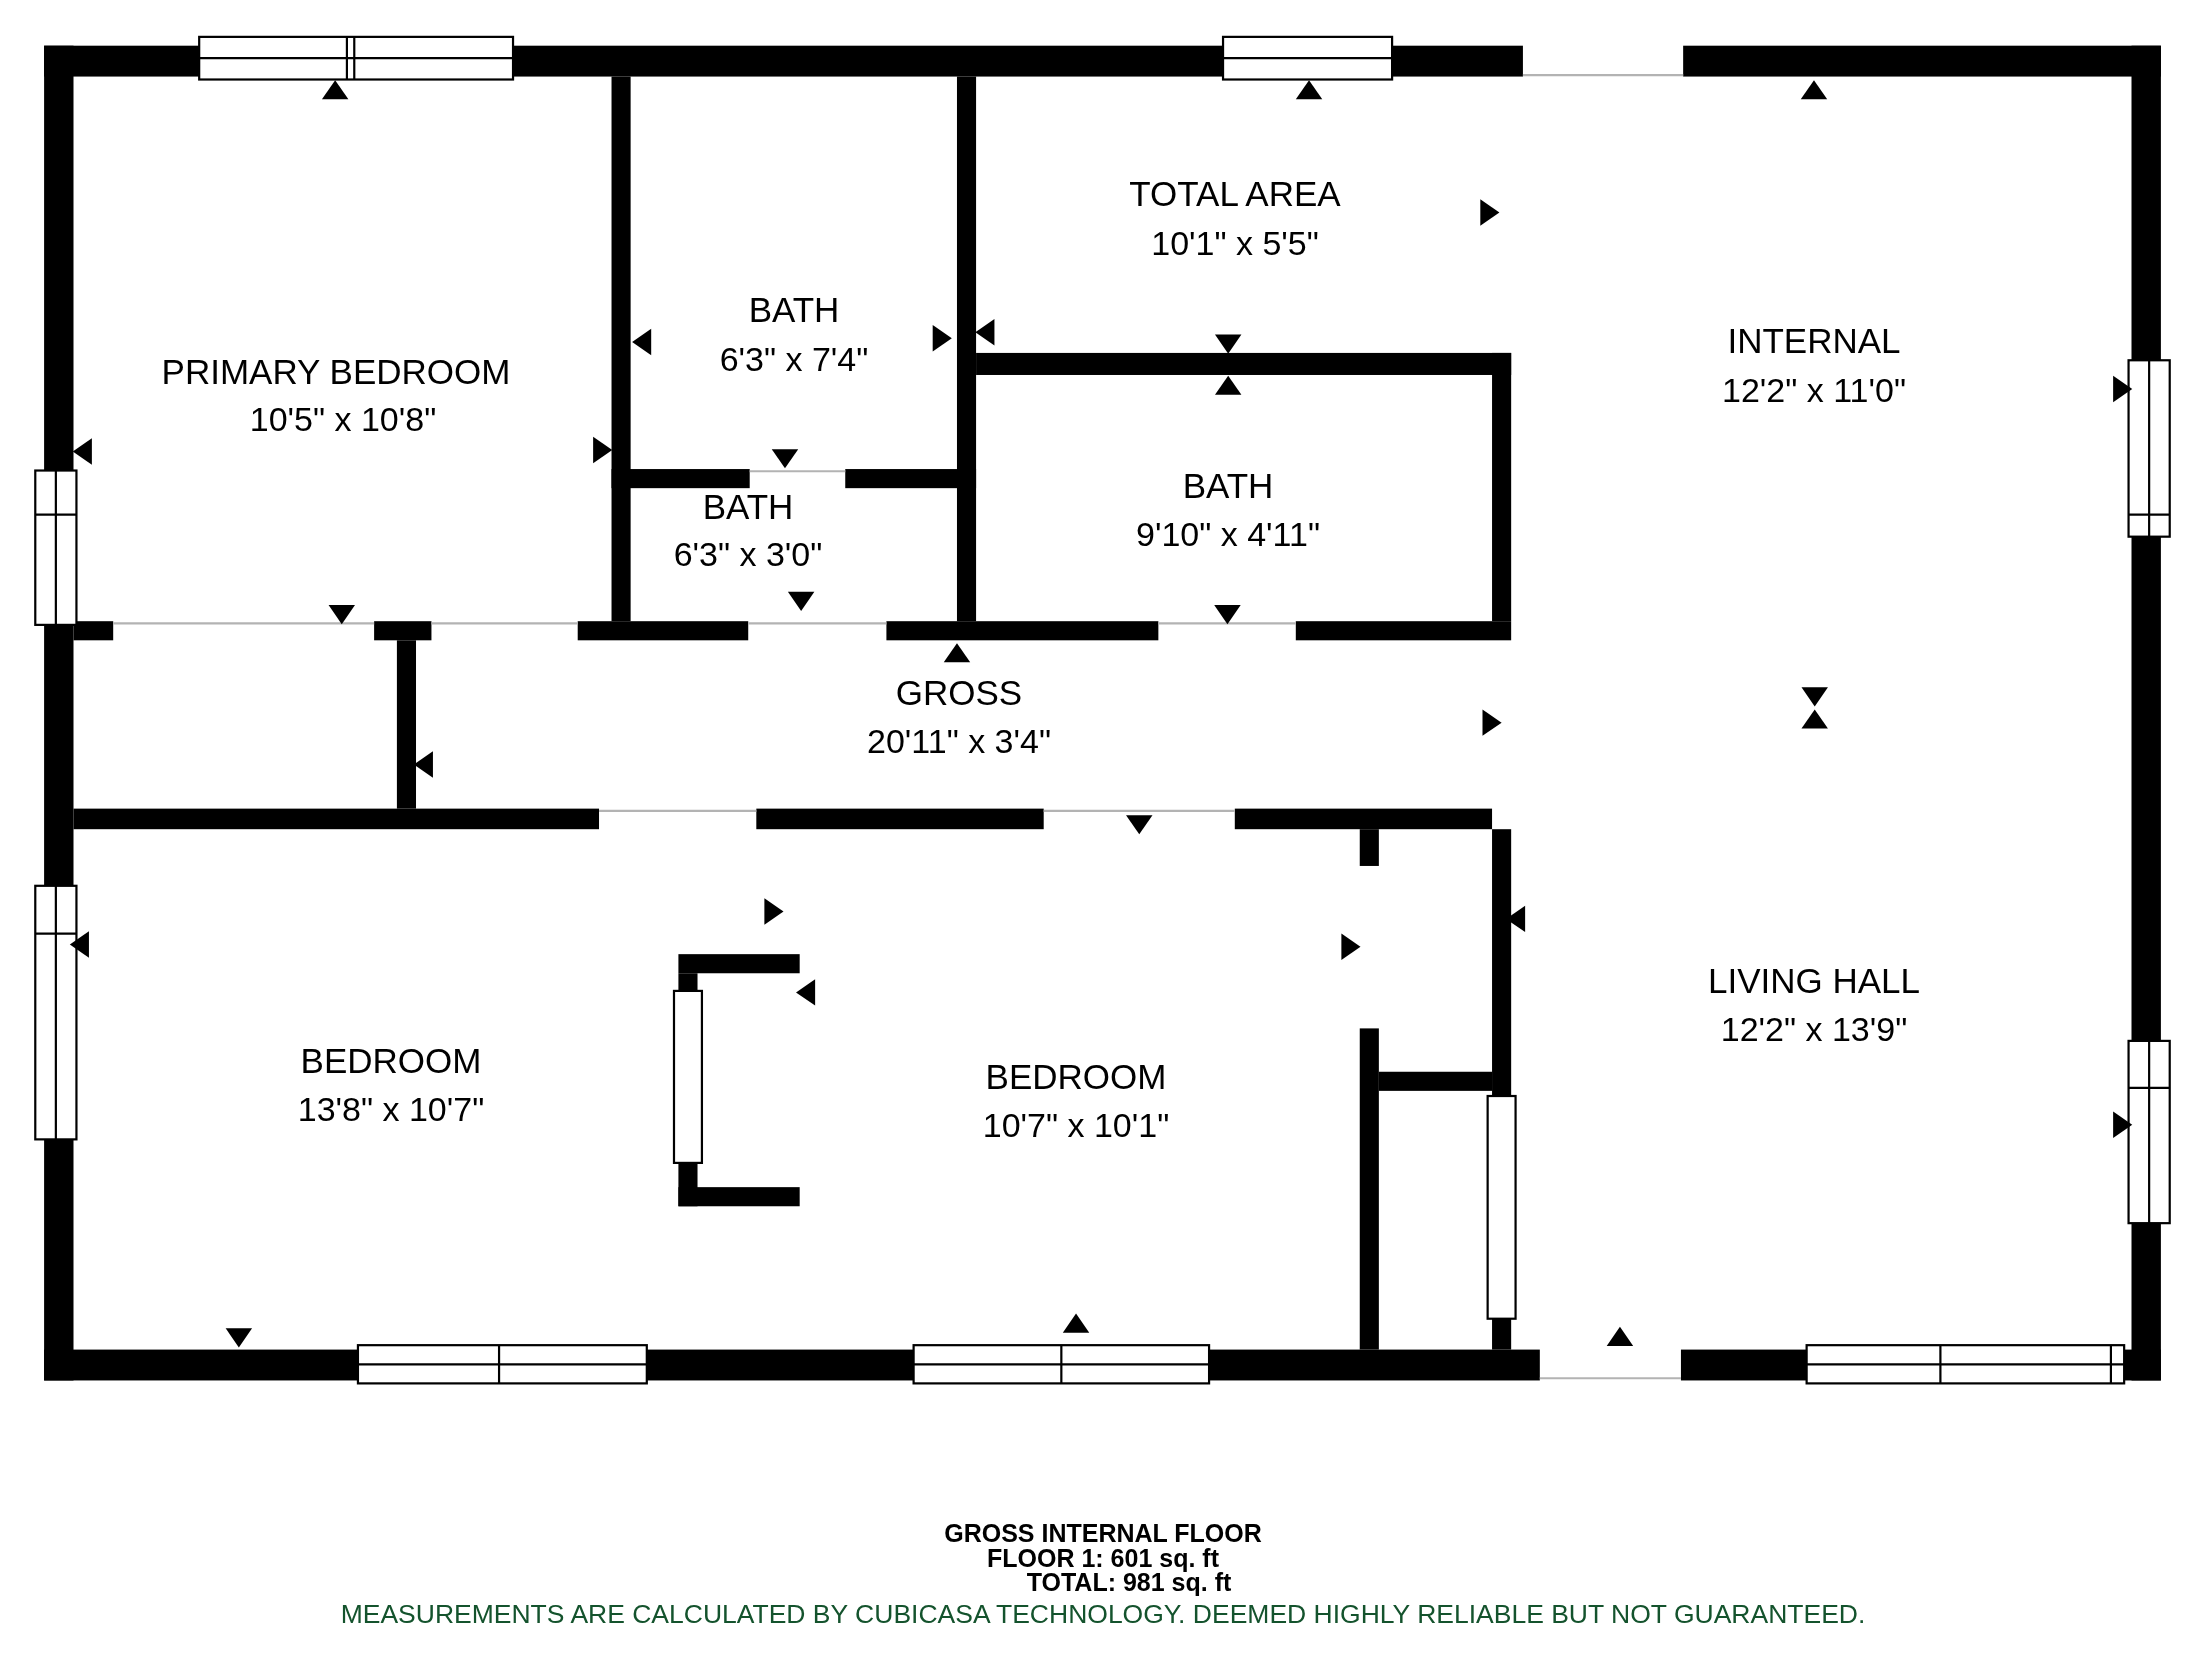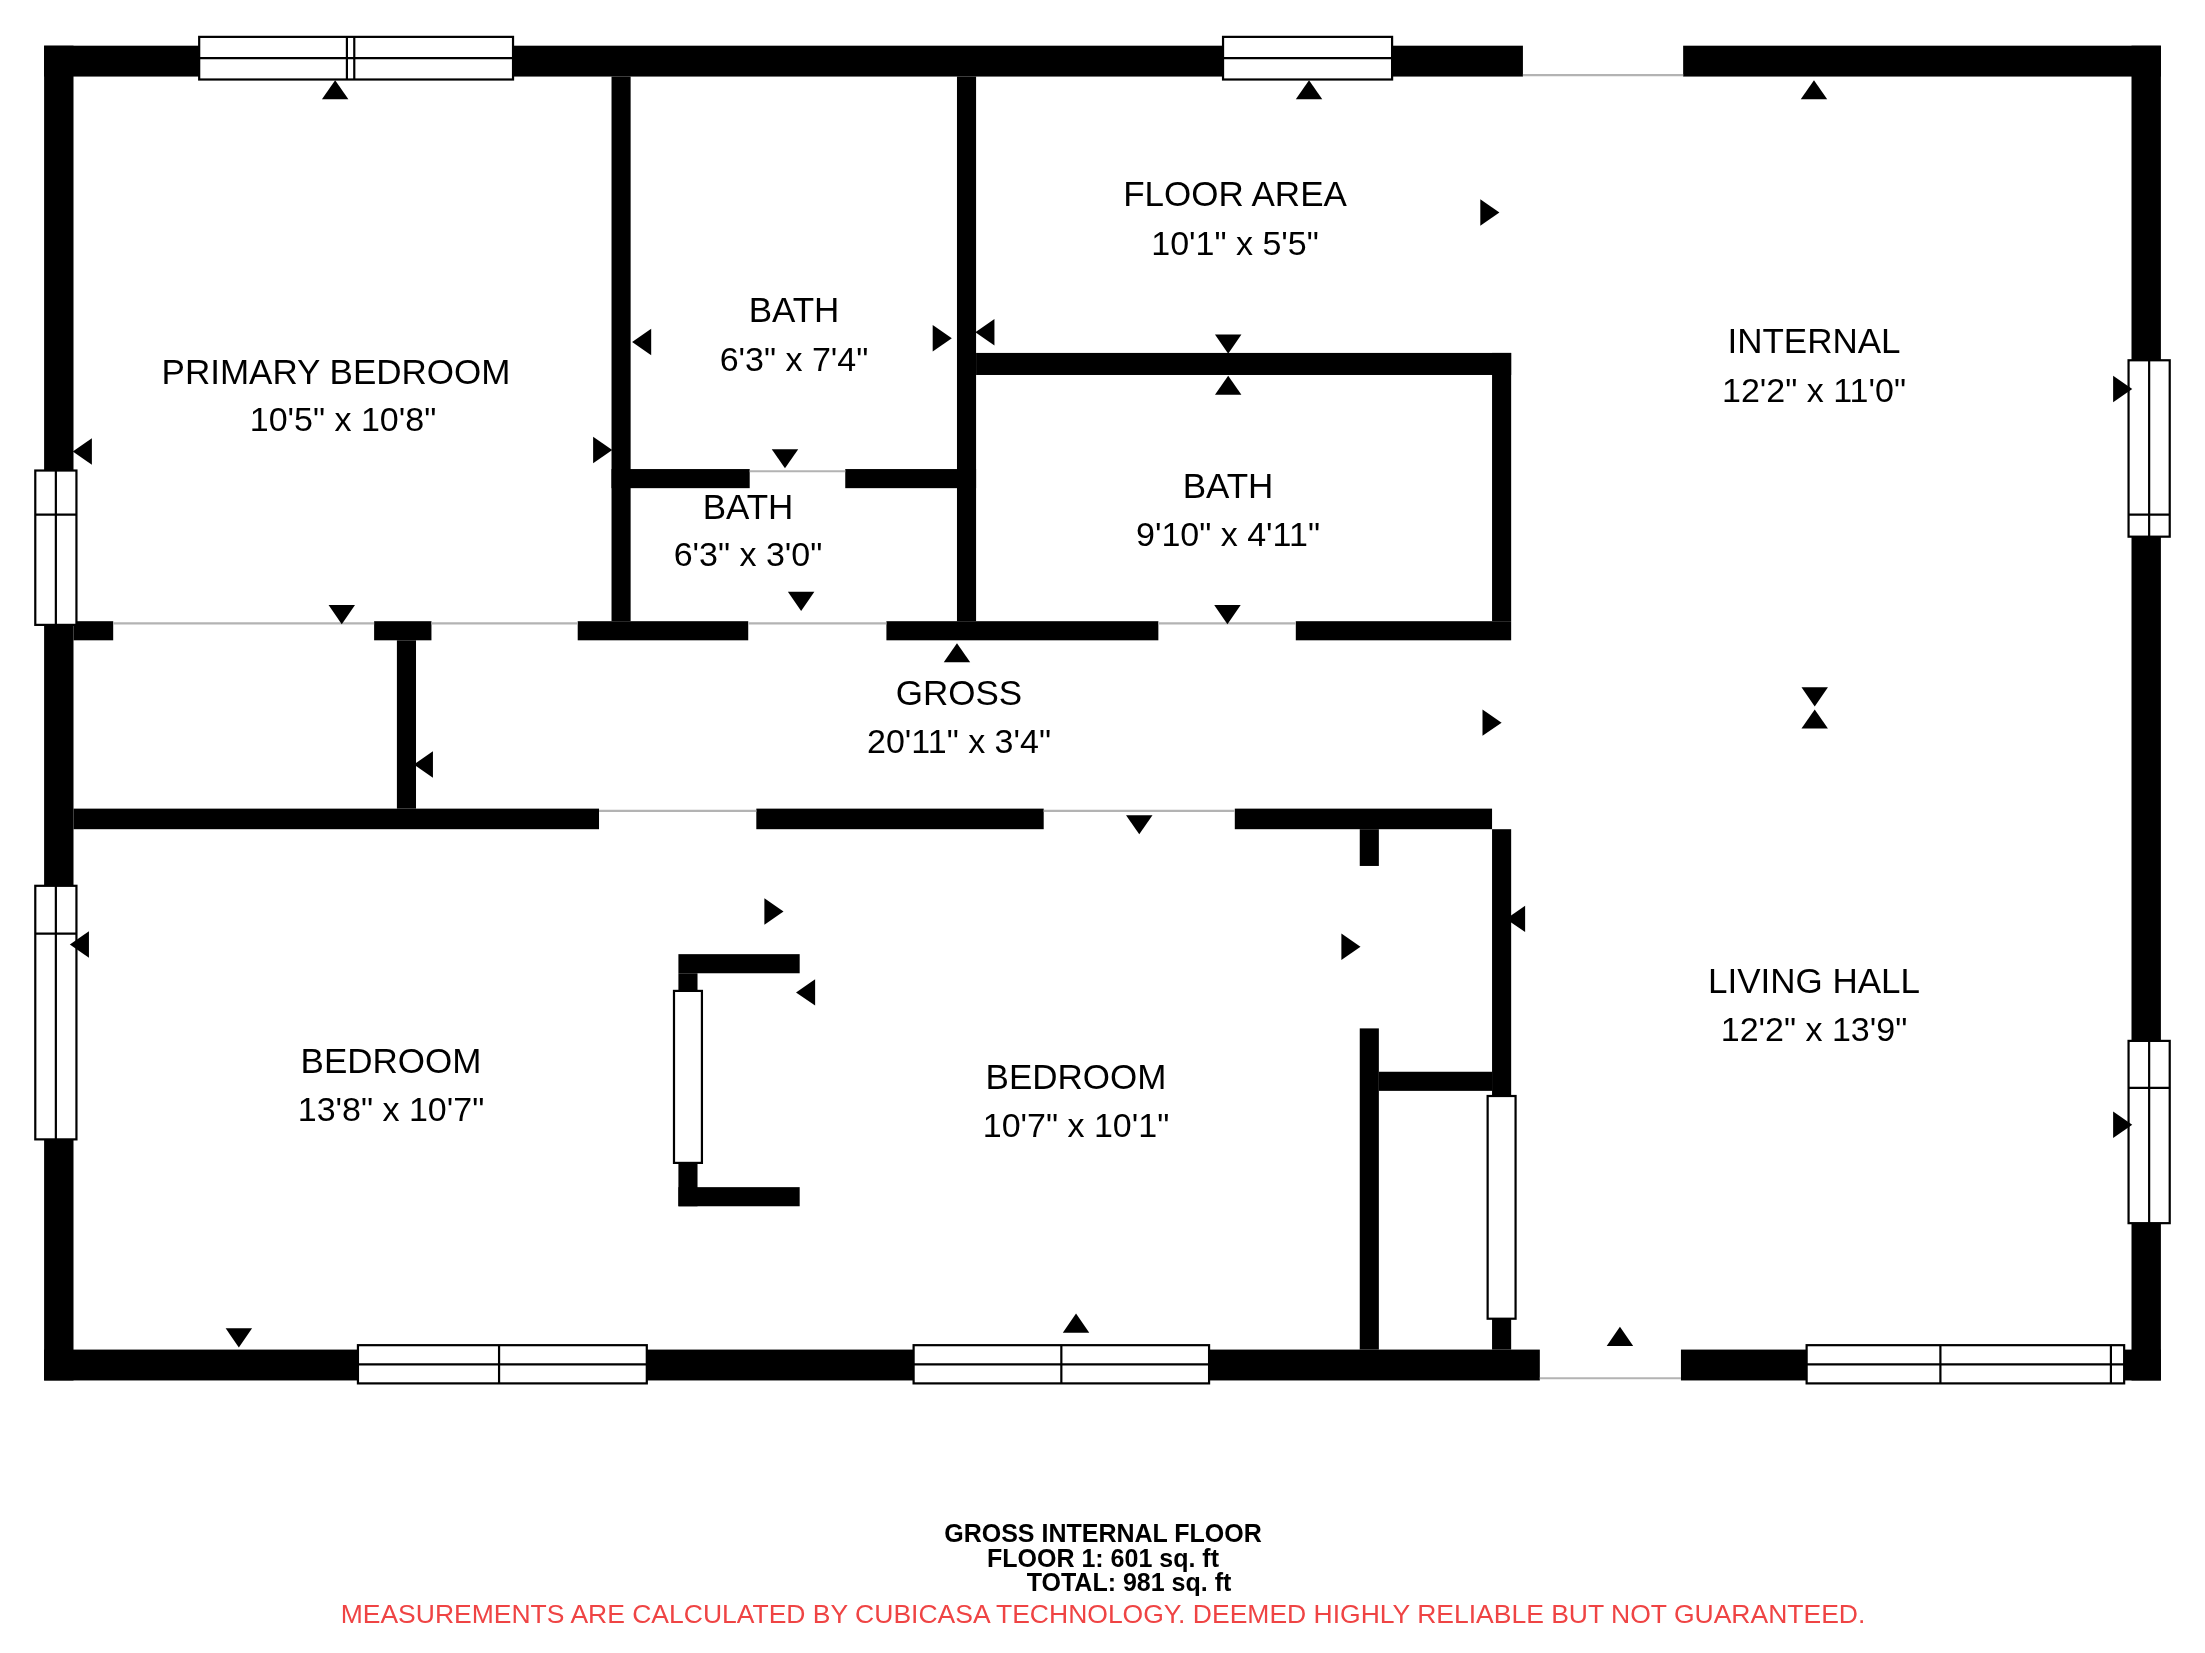--- a/index.html
+++ b/index.html
@@ -4,21 +4,21 @@
 <style>
   html,body{margin:0;padding:0;background:#ffffff;}
   body{width:2205px;height:1654px;position:relative;font-family:"Liberation Sans",sans-serif;}
   .plan{position:absolute;left:0;top:0;width:2205px;height:1654px;}
   .room-label{position:absolute;transform:translate(-50%,-50%);text-align:center;color:#000;
     font-size:35px;letter-spacing:0px;white-space:nowrap;line-height:1;}
   .room-dims{position:absolute;transform:translate(-50%,-50%);text-align:center;color:#000;
     font-size:34px;white-space:nowrap;line-height:1;}
   .footer-line{position:absolute;transform:translate(-50%,-50%);text-align:center;color:#000;
     font-size:25px;font-weight:bold;white-space:nowrap;line-height:1;}
-  .disclaimer{position:absolute;transform:translate(-50%,-50%);text-align:center;color:#ef4444;
+  .disclaimer{position:absolute;transform:translate(-50%,-50%);text-align:center;color:#14532d;
     font-size:26.5px;white-space:nowrap;line-height:1;}
 </style>
 </head>
 <body>
 
 <svg class="plan" viewBox="0 0 3000 2250">
 
   <g fill="#000000">
     <rect x="60" y="62" width="2012" height="42"></rect>
     <rect x="2290" y="62" width="650" height="42"></rect>
@@ -158,21 +158,21 @@
     <polygon points="1825,1270 1825,1306 1851,1288"></polygon>
   </g>
 </svg>
 
 <div class="room-label" style="left:336px;top:371px">PRIMARY BEDROOM</div>
 <div class="room-dims" style="left:343px;top:419px">10'5" x 10'8"</div>
 
 <div class="room-label" style="left:794px;top:309px">BATH</div>
 <div class="room-dims" style="left:794px;top:359px">6'3" x 7'4"</div>
 
-<div class="room-label" style="left:1235px;top:193px">FLOOR AREA</div>
+<div class="room-label" style="left:1235px;top:193px">TOTAL AREA</div>
 <div class="room-dims" style="left:1235px;top:243px">10'1" x 5'5"</div>
 
 <div class="room-label" style="left:1814px;top:340px">INTERNAL</div>
 <div class="room-dims" style="left:1814px;top:390px">12'2" x 11'0"</div>
 
 <div class="room-label" style="left:748px;top:506px">BATH</div>
 <div class="room-dims" style="left:748px;top:554px">6'3" x 3'0"</div>
 
 <div class="room-label" style="left:1228px;top:485px">BATH</div>
 <div class="room-dims" style="left:1228px;top:534px">9'10" x 4'11"</div>

